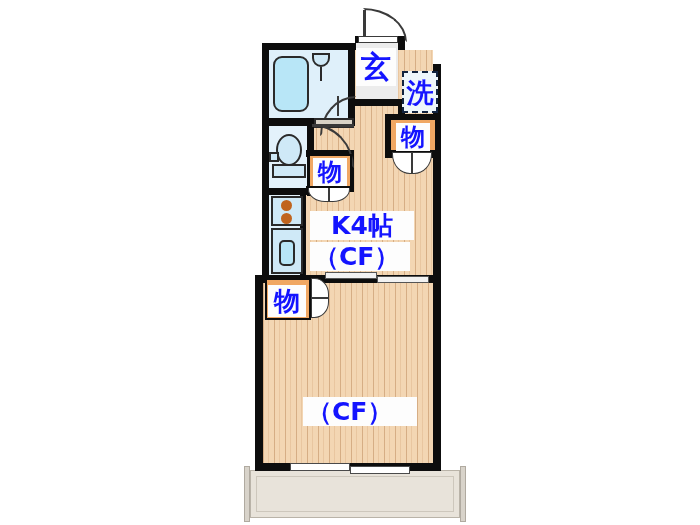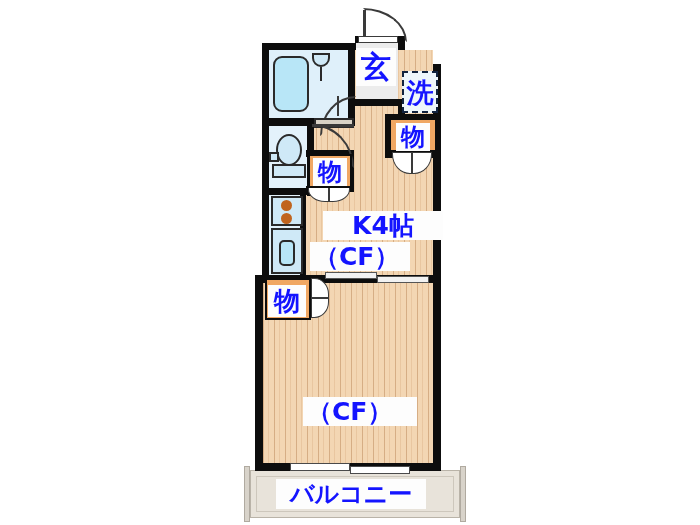--- a/index.html
+++ b/index.html
@@ -161,22 +161,21 @@
   <div class="lbl" style="left:356px;top:48px;width:40px;font-size:30px;padding:4px 0;">玄</div>
 
   <div class="lbl" style="left:404px;top:76px;width:32px;font-size:27px;padding:3px 0;background:#eef6fb;">洗</div>
 
   <div class="lbl" style="left:396px;top:123px;width:34px;font-size:24px;padding:2px 0;">物</div>
 
   <div class="lbl" style="left:313px;top:158px;width:34px;font-size:24px;padding:2px 0;">物</div>
 
   <div class="lbl" style="left:268px;top:285px;width:38px;font-size:26px;padding:3px 0;">物</div>
 
-  <div class="lbl" style="left:323px;top:211px;width:96px;font-size:25px;padding:2px 12px;">K4帖</div>
+  <div class="lbl" style="left:310px;top:211px;width:96px;font-size:25px;padding:2px 4px;">K4帖</div>
 
   <div class="lbl" style="left:310px;top:242px;width:96px;font-size:25px;padding:2px 0;text-align:left;padding-left:4px;">（CF）</div>
 
 
   <div class="lbl" style="left:303px;top:397px;width:110px;font-size:25px;padding:2px 0;text-align:left;padding-left:4px;">（CF）</div>
 
-  <div class="lbl" style="left:276px;top:479px;width:150px;font-size:24px;padding:3px 0;">バルコニー</div>
 
 </div>
 
 </body></html>

